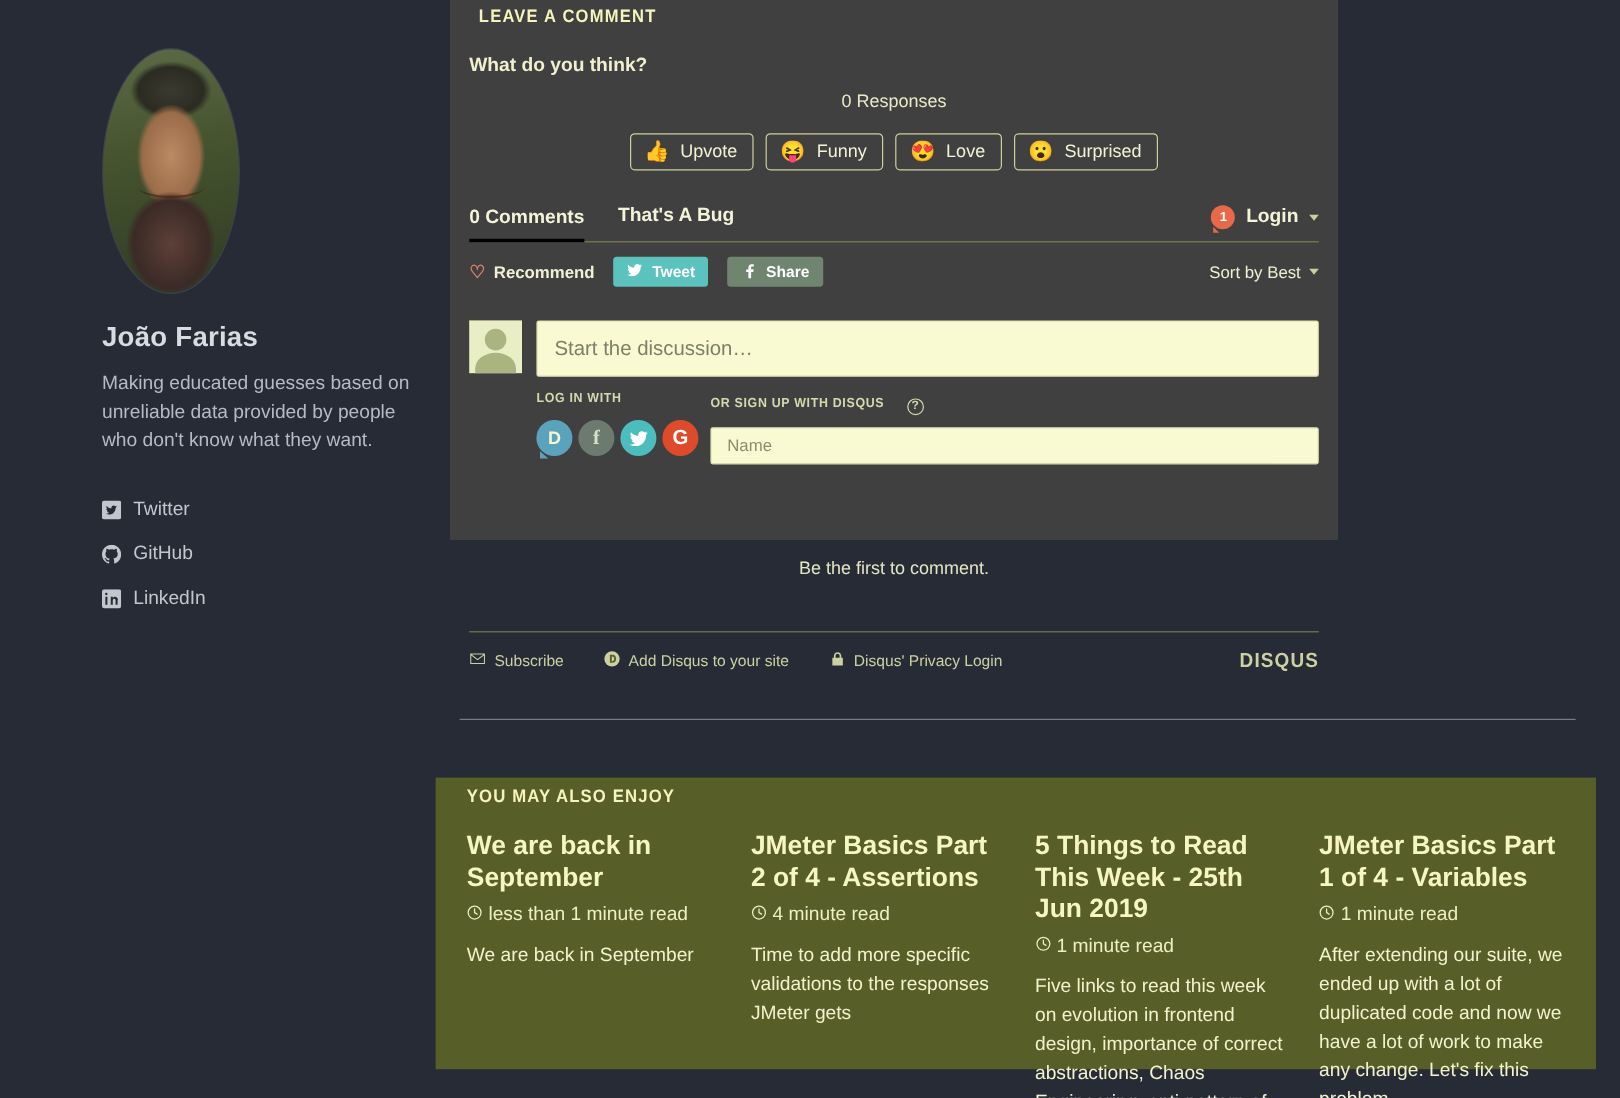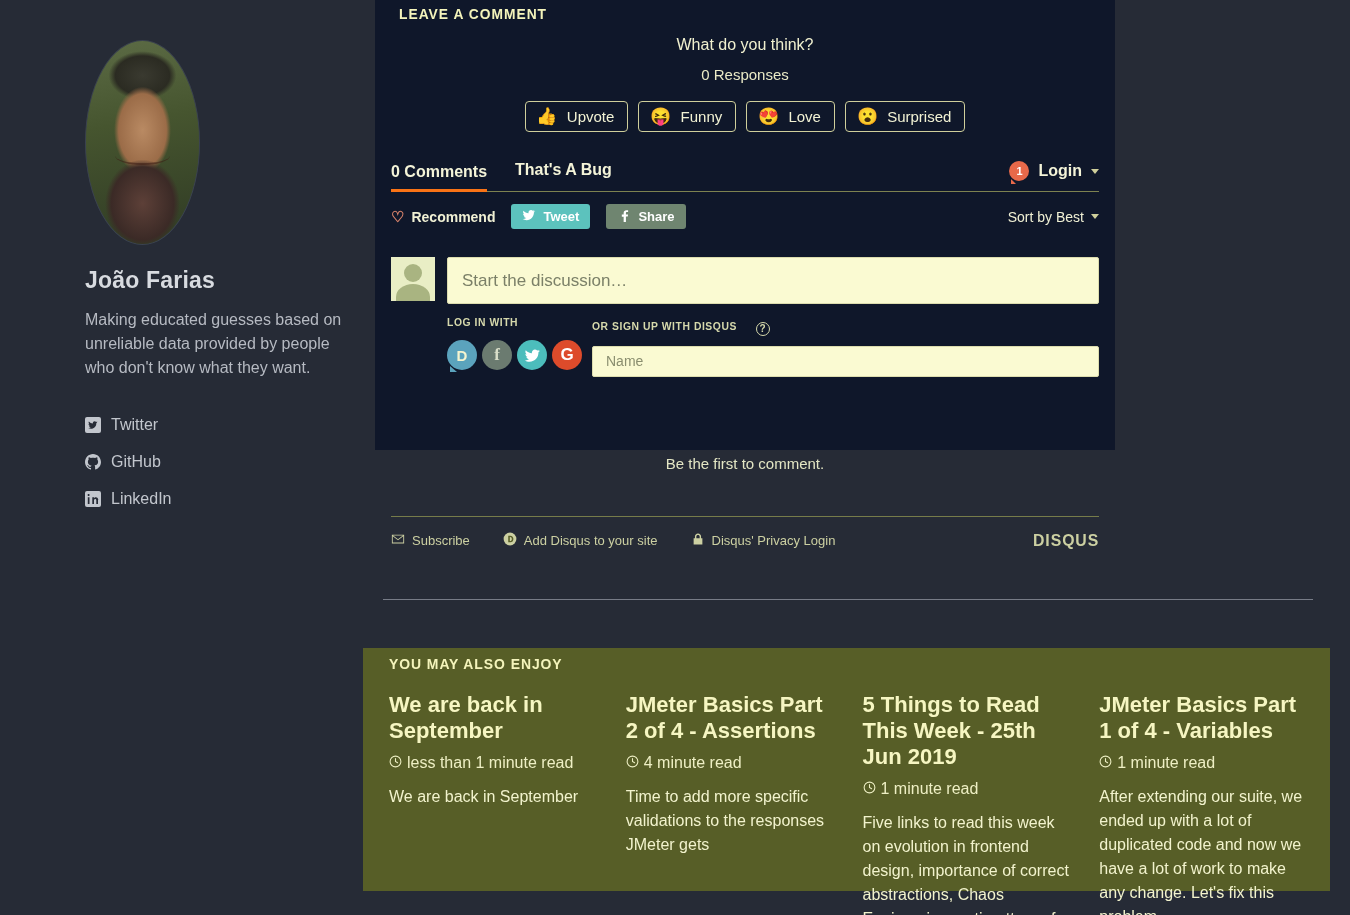--- a/index.html
+++ b/index.html
@@ -48,32 +48,32 @@
   .social-item {
     display: flex; align-items: center; gap: 10px;
     height: 37px; color: #c2c6cd; font-size: 16px; text-decoration: none;
   }
   .social-item .ico { width: 16px; height: 16px; display: inline-flex; align-items: center; justify-content: center; color: #c2c6cd; flex: 0 0 16px; }
   .social-item .ico svg { width: 16px; height: 16px; fill: #c2c6cd; }
 
   
   .comment-panel {
     position: absolute; left: 375px; top: 0; width: 740px; height: 450px;
-    background: #0f172a;
+    background: #404040;
   }
   .leave-heading {
     position: absolute; left: 24px; top: 5px;
     font-size: 15px; font-weight: bold; letter-spacing: 1.1px;
     color: #f4f4bb;
     font-stretch: condensed;
     transform: scaleX(.92); transform-origin: left center;
   }
   .disqus { position: absolute; left: 16px; top: 30px; right: 16px; }
 
-  .d-title { text-align: center; font-size: 16px; font-weight: normal; color: #f0f0cf; margin-top: 6px; }
+  .d-title { text-align: left; font-size: 16px; font-weight: bold; color: #f0f0cf; margin-top: 16px; }
   .d-responses { text-align: center; font-size: 15px; color: #eaeac6; margin-top: 12px; }
 
   .reactions { display: flex; justify-content: center; gap: 10px; margin-top: 18px; }
   .reaction {
     display: flex; align-items: center; gap: 9px;
     border: 1px solid #cfcf9b; border-radius: 4px;
     padding: 6px 13px 6px 11px;
     color: #f2f2d4; font-size: 15px; background: transparent; cursor: pointer;
   }
   .reaction .emo { font-size: 17px; line-height: 1; }
@@ -81,21 +81,21 @@
   .tabs-row {
     display: flex; align-items: flex-end; justify-content: space-between;
     margin-top: 29px; padding-bottom: 7px;
     border-bottom: 1px solid #7d8250;
     position: relative;
   }
   .tabs-left { display: flex; gap: 28px; align-items: flex-end; }
   .tab {
     font-size: 16px; font-weight: bold; color: #f4f4d8; cursor: pointer; padding-bottom: 5px;
   }
-  .tab.active { border-bottom: 3px solid #f97316; margin-bottom: -8px; padding-bottom: 8px; }
+  .tab.active { border-bottom: 3px solid #000000; margin-bottom: -8px; padding-bottom: 8px; }
   .login-group { display: flex; align-items: center; gap: 9px; cursor: pointer; padding-bottom: 3px; }
   .badge {
     width: 20px; height: 20px; border-radius: 50%;
     background: #e8694a; color: #fff; font-size: 11px; font-weight: bold;
     display: flex; align-items: center; justify-content: center; position: relative;
   }
   .badge::after {
     content: ""; position: absolute; left: 2px; bottom: -3px;
     border-left: 5px solid #e8694a; border-top: 5px solid transparent; border-bottom: 0;
   }

